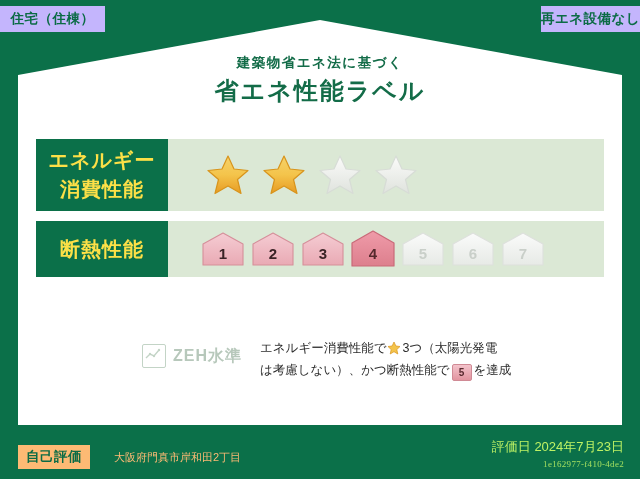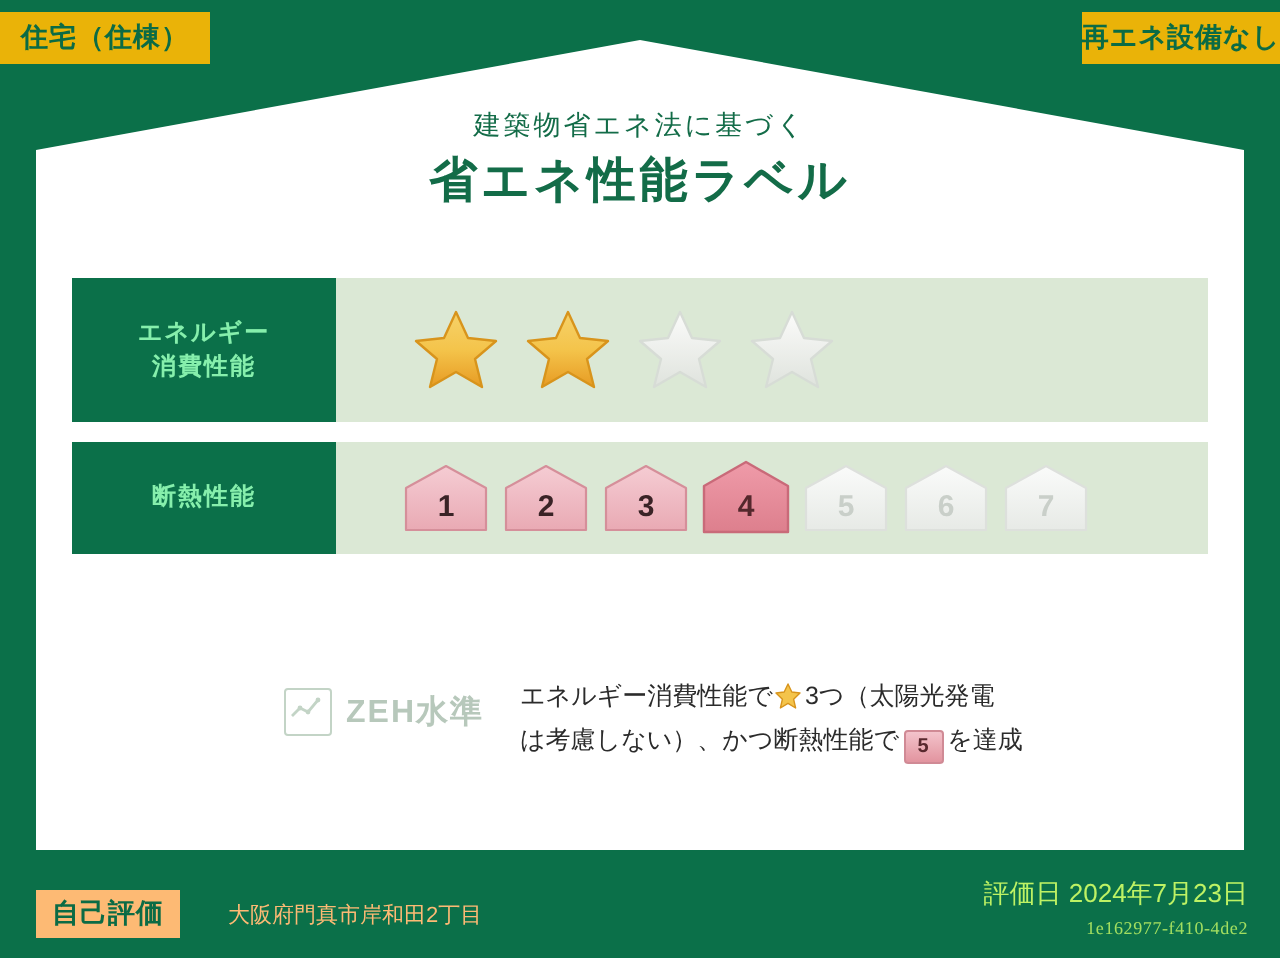--- a/index.html
+++ b/index.html
@@ -13,42 +13,42 @@
   .label-root{position:absolute;inset:0;background:#0b7049;}
 
   .roof-panel{
     position:absolute;left:18px;top:20px;width:604px;height:405px;
     background:#ffffff;
     clip-path:polygon(0 55px, 302px 0, 604px 55px, 604px 405px, 0 405px);
   }
 
   
   .corner-badge{
-    position:absolute;background:#eab308;color:#0b6b45;
+    position:absolute;background:#c4b5fd;color:#0b6b45;
     font-weight:bold;font-size:13.5px;letter-spacing:.5px;
     display:flex;align-items:center;justify-content:center;
     white-space:nowrap;
   }
   .badge-left{left:0;top:6px;width:105px;height:26px;}
   .badge-right{right:0;top:6px;width:99px;height:26px;}
 
   
   .title-wrap{
     position:absolute;left:0;right:0;top:55px;text-align:center;color:#136c48;
   }
-  .title-sub{font-size:13.5px;font-weight:normal;letter-spacing:1.5px;line-height:1.2;}
+  .title-sub{font-size:13.5px;font-weight:bold;letter-spacing:1.5px;line-height:1.2;}
   .title-main{font-size:24px;font-weight:bold;letter-spacing:2px;margin-top:6px;line-height:1.15;}
 
   
   .rows{position:absolute;left:36px;top:139px;width:568px;}
   .rate-row{display:flex;align-items:stretch;height:72px;margin-bottom:10px;}
   .rate-row.insul{height:56px;}
   .row-label{
-    width:132px;background:#0b7049;color:#86efac;
-    font-size:12px;font-weight:bold;letter-spacing:1px;line-height:1.45;
+    width:132px;background:#0b7049;color:#fde047;
+    font-size:20px;font-weight:bold;letter-spacing:1px;line-height:1.45;
     display:flex;flex-direction:column;align-items:center;justify-content:center;
     text-align:center;flex:none;
   }
   .row-body{
     flex:1;background:#dbe8d5;display:flex;align-items:center;
     padding-left:38px;box-sizing:border-box;
   }
   .row-body.insul-body{padding-left:32px;}
 
   

